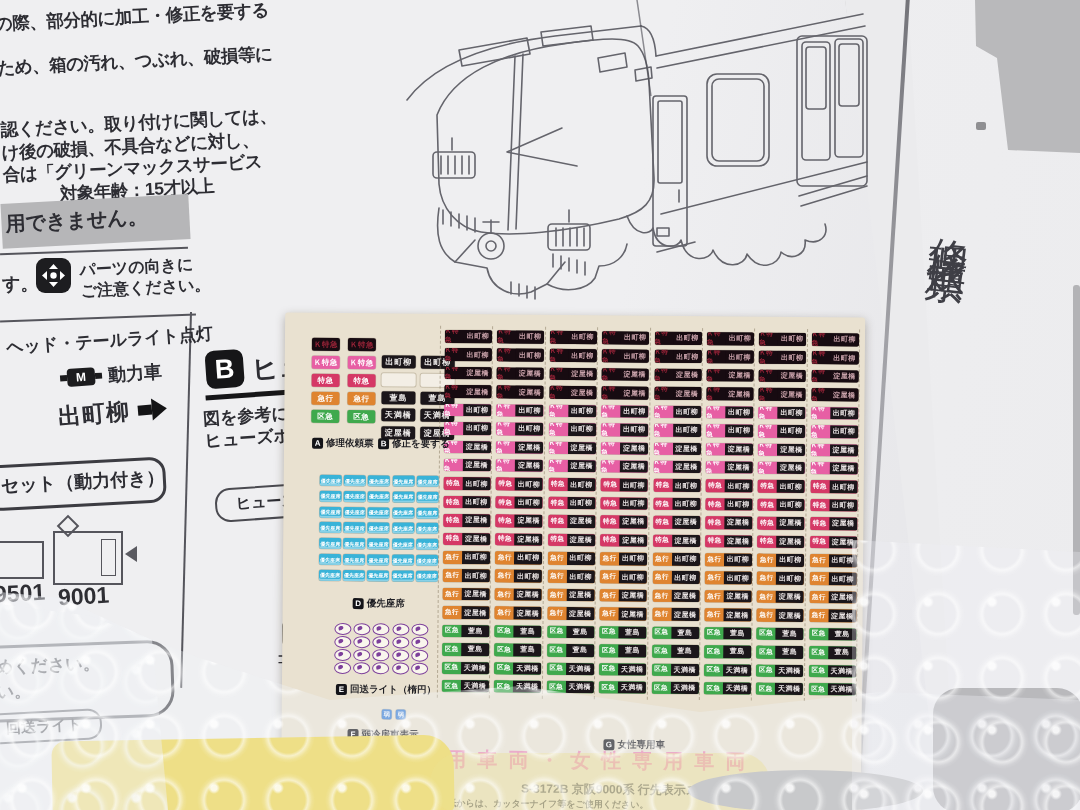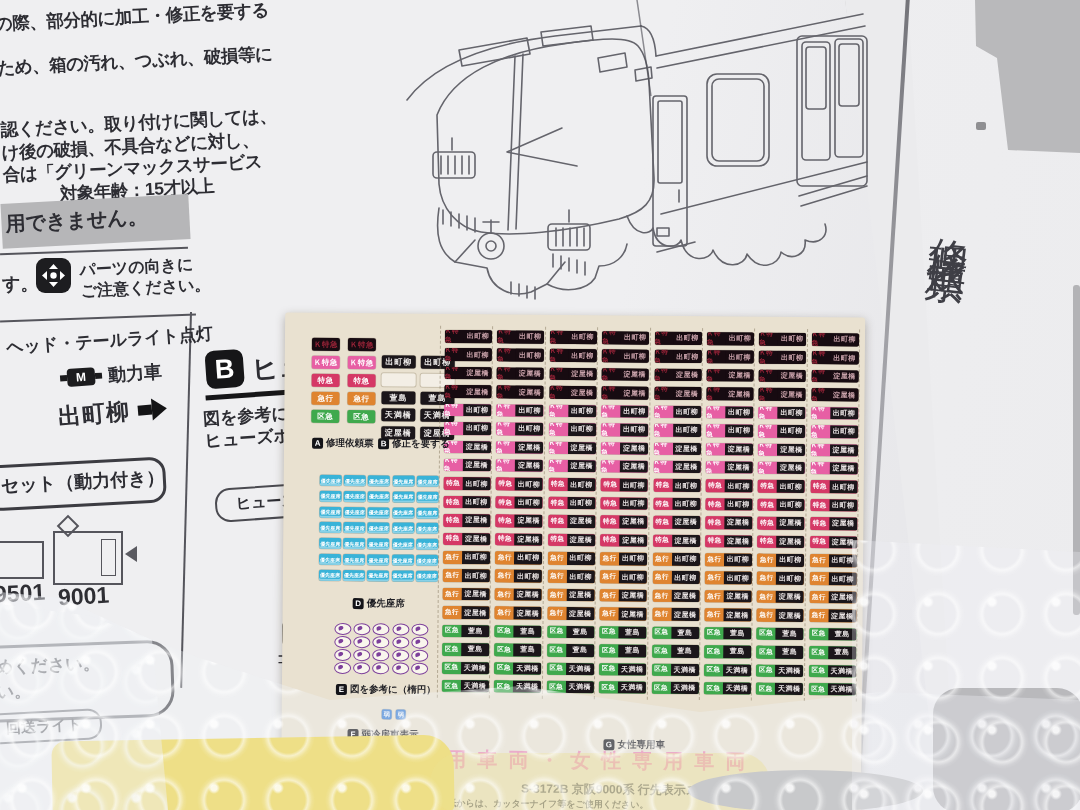--- a/index.html
+++ b/index.html
@@ -1037,21 +1037,21 @@
       <div class="label-row" style="left: 94px; top: 124px;">
         <span class="badge">B</span>
         <span>修正を要する</span>
       </div>
       <div class="label-row" style="left: 70px; top: 284px;">
         <span class="badge">D</span>
         <span>優先座席</span>
       </div>
       <div class="label-row" style="left: 54px; top: 370px;">
         <span class="badge">E</span>
-        <span>図を参考に（楕円）</span>
+        <span>回送ライト（楕円）</span>
       </div>
       <div class="label-row" style="left: 66px; top: 415px;">
         <span class="badge">F</span>
         <span>弱冷房車表示</span>
       </div>
       <div class="label-row" style="left: 322px; top: 423px;">
         <span class="badge">G</span>
         <span>女性専用車</span>
       </div>
     </div>

